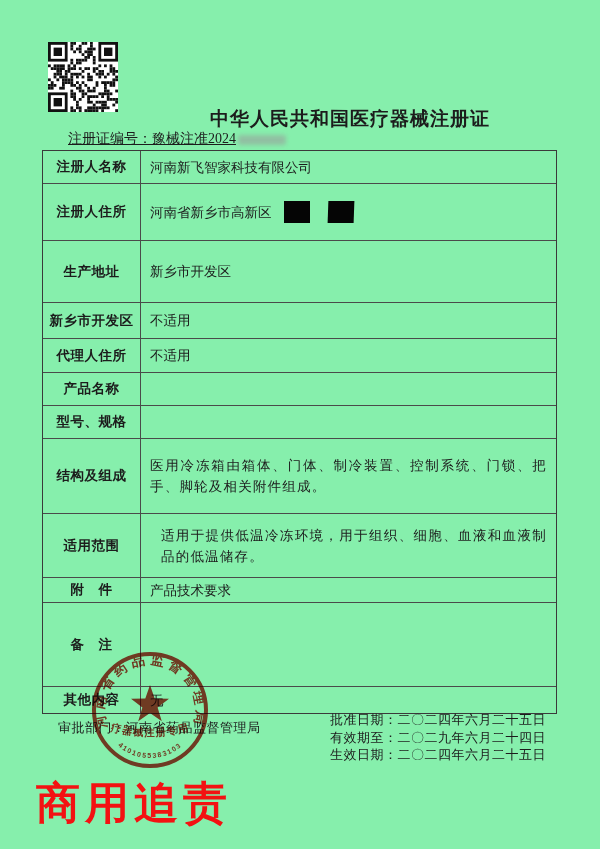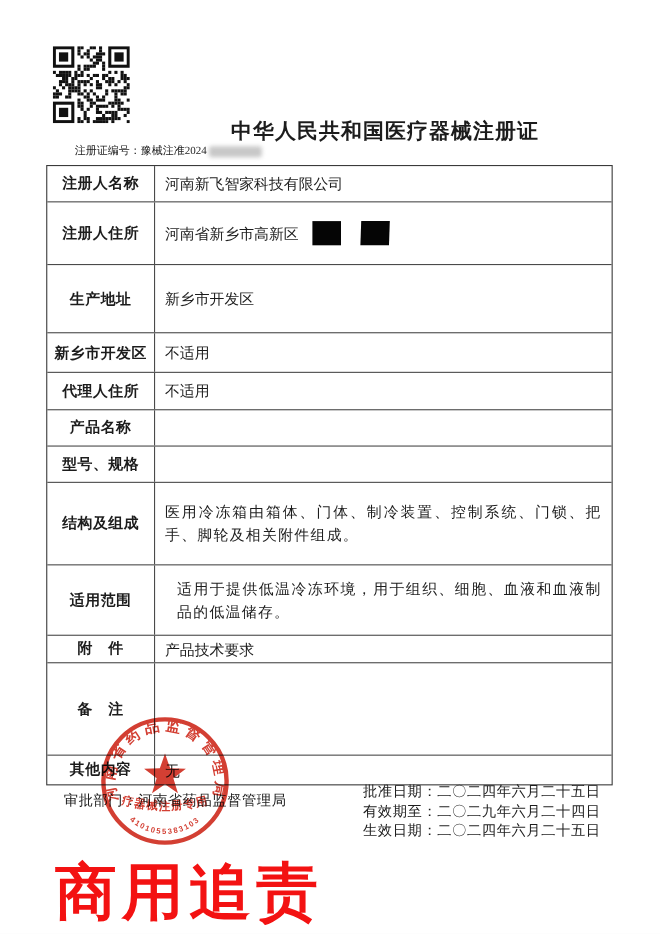--- a/index.html
+++ b/index.html
@@ -1,25 +1,25 @@
 <!DOCTYPE html>
 <html><head>
 <meta charset="utf-8">
 <style>
   html,body{margin:0;padding:0;background:#e8e8e8;}
-  #page{position:relative;width:600px;height:849px;background:#ffffff;overflow:hidden;
+  #page{position:relative;width:600px;height:849px;background:#86efac;overflow:hidden;
         font-family:"Liberation Serif",serif;color:#1c1c1c;}
   .sans{font-family:"Liberation Sans",sans-serif;}
   .serif{font-family:"Liberation Serif",serif;}
 
   
   #qr{position:absolute;left:48px;top:42px;width:70px;height:70px;}
   #doc-title{position:absolute;left:100px;top:106px;width:500px;text-align:center;
              font-size:19px;font-weight:bold;letter-spacing:1px;}
-  #cert-line{position:absolute;left:68px;top:130px;font-size:10px;}
+  #cert-line{position:absolute;left:68px;top:130px;font-size:14px;text-decoration:underline;}
   .smudge{display:inline-block;width:48px;height:10px;background:#9a9a9a;
           filter:blur(2px);opacity:.55;vertical-align:middle;margin-left:2px;border-radius:2px;}
 
   
   #cert-table{position:absolute;left:42px;top:150px;width:515px;border:1.5px solid #3a3a3a;
               box-sizing:border-box;background:transparent;}
   .trow{display:flex;border-bottom:1px solid #4a4a4a;box-sizing:border-box;}
   .trow:last-child{border-bottom:none;}
   .lcell{width:97px;flex:0 0 97px;border-right:1px solid #4a4a4a;display:flex;
          align-items:center;justify-content:center;font-family:"Liberation Sans",sans-serif;
@@ -32,22 +32,22 @@
   .redaction-box{display:inline-block;width:26px;height:22px;background:#050505;
                  vertical-align:middle;margin-left:12px;}
   .redaction-box.second{margin-left:18px;transform:skewX(-2deg);}
 
   
   #approval-line{position:absolute;left:58px;top:719px;font-size:13px;letter-spacing:.5px;}
   #dates-block{position:absolute;left:330px;top:711px;font-size:13px;line-height:17.5px;
                letter-spacing:.5px;}
   #seal{position:absolute;left:88px;top:648px;width:124px;height:124px;
         mix-blend-mode:multiply;opacity:.92;}
-  #watermark{position:absolute;left:50px;top:774px;font-family:"Liberation Sans",sans-serif;
-             font-size:56px;font-weight:900;letter-spacing:5px;}
+  #watermark{position:absolute;left:36px;top:774px;font-family:"Liberation Sans",sans-serif;
+             font-size:44px;font-weight:900;letter-spacing:5px;}
 </style>
 </head>
 <body>
 
 <div id="page">
 
   <div id="qr">
     <svg id="qr-svg" width="70" height="70" viewBox="0 0 70 70" xmlns="http://www.w3.org/2000/svg">
         <rect x="0" y="0" width="70" height="70" fill="#ffffff"></rect>
         <rect x="22.4" y="0" width="2.8" height="2.8" fill="#111"></rect>

